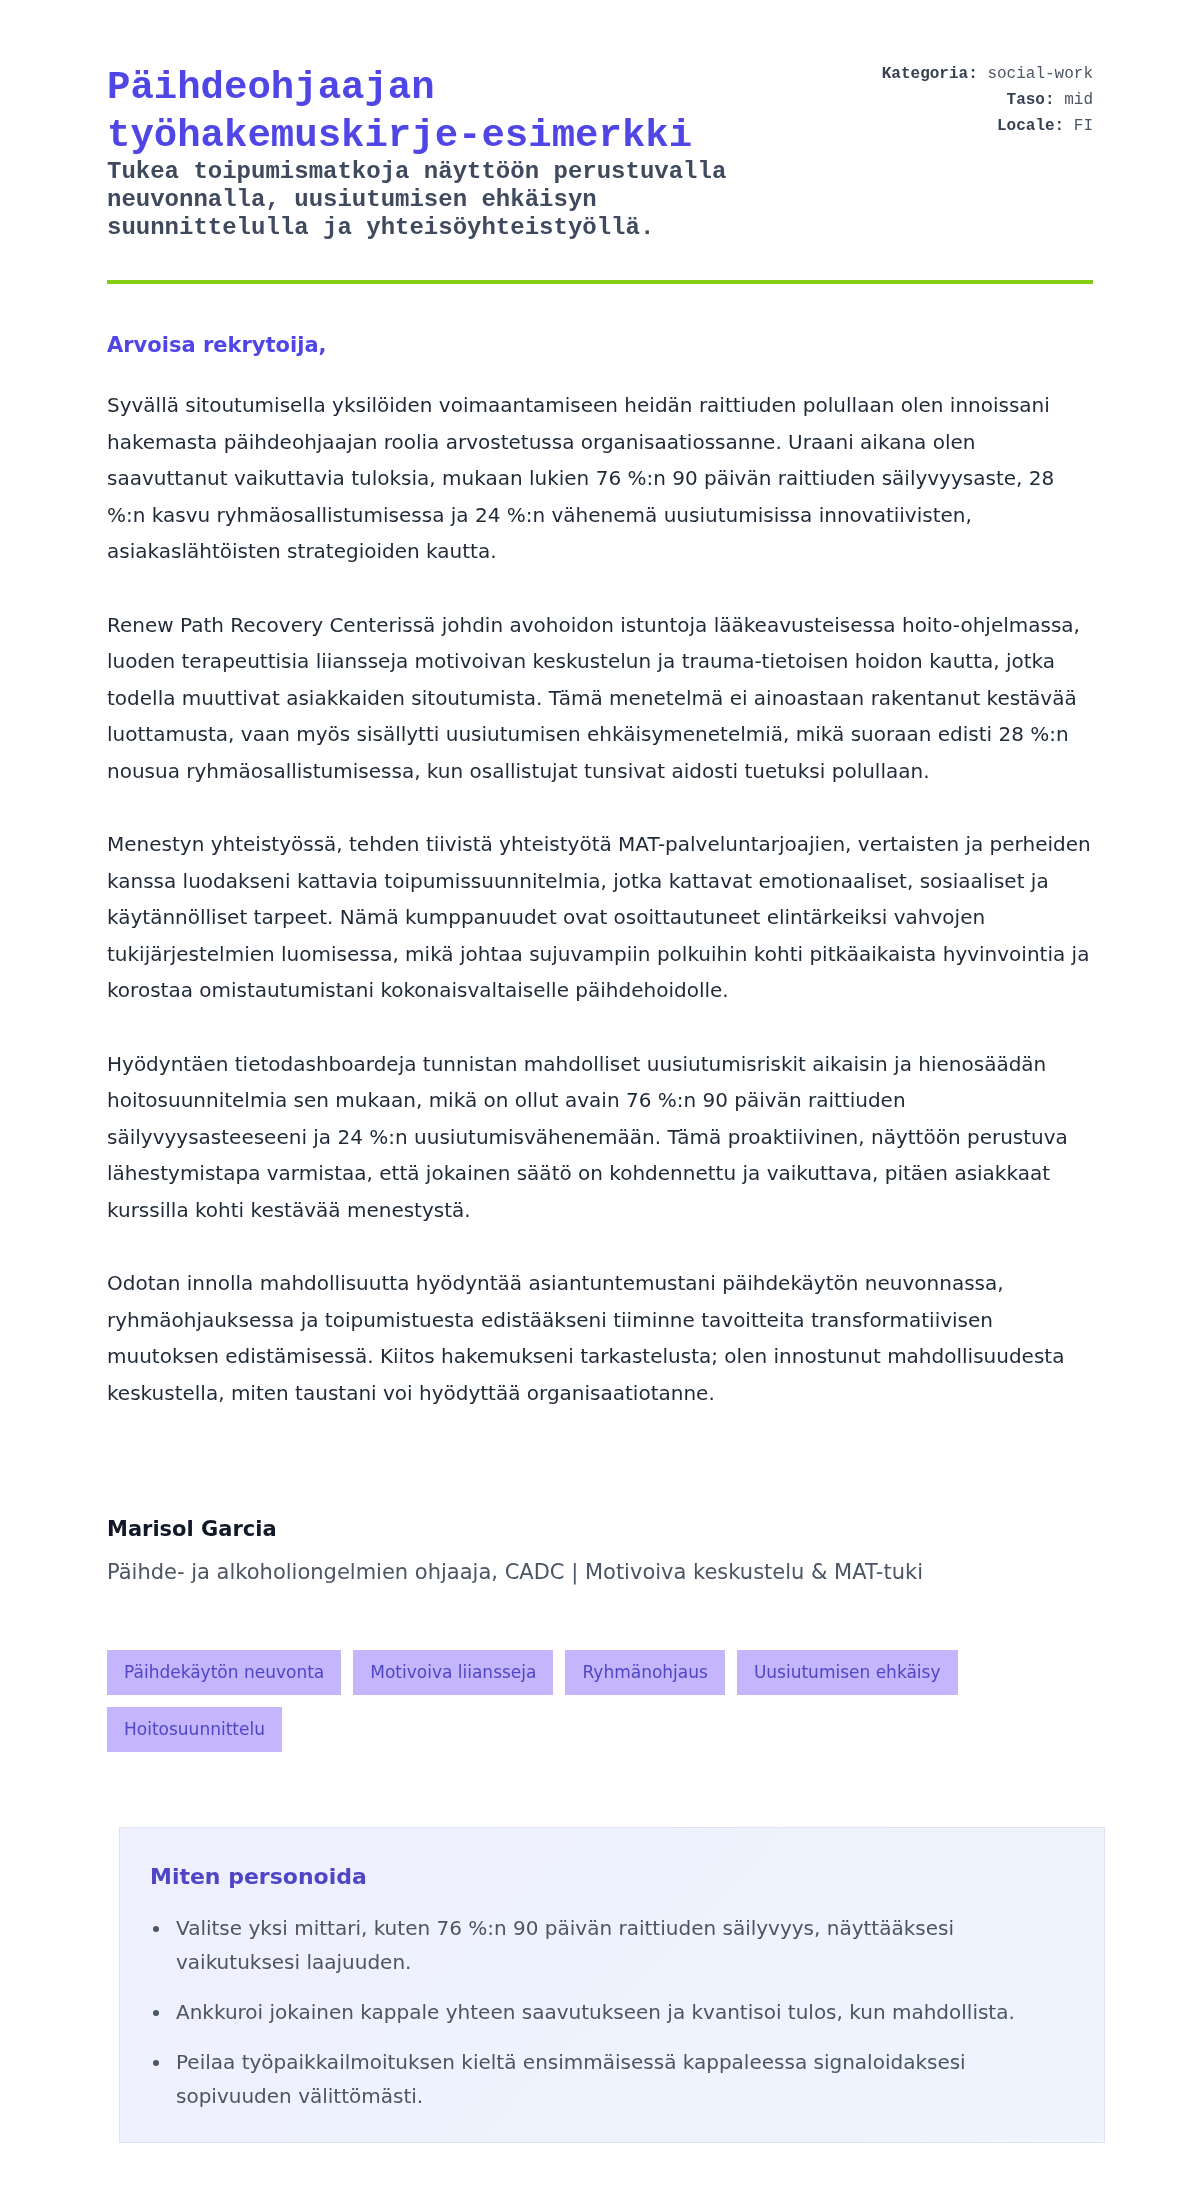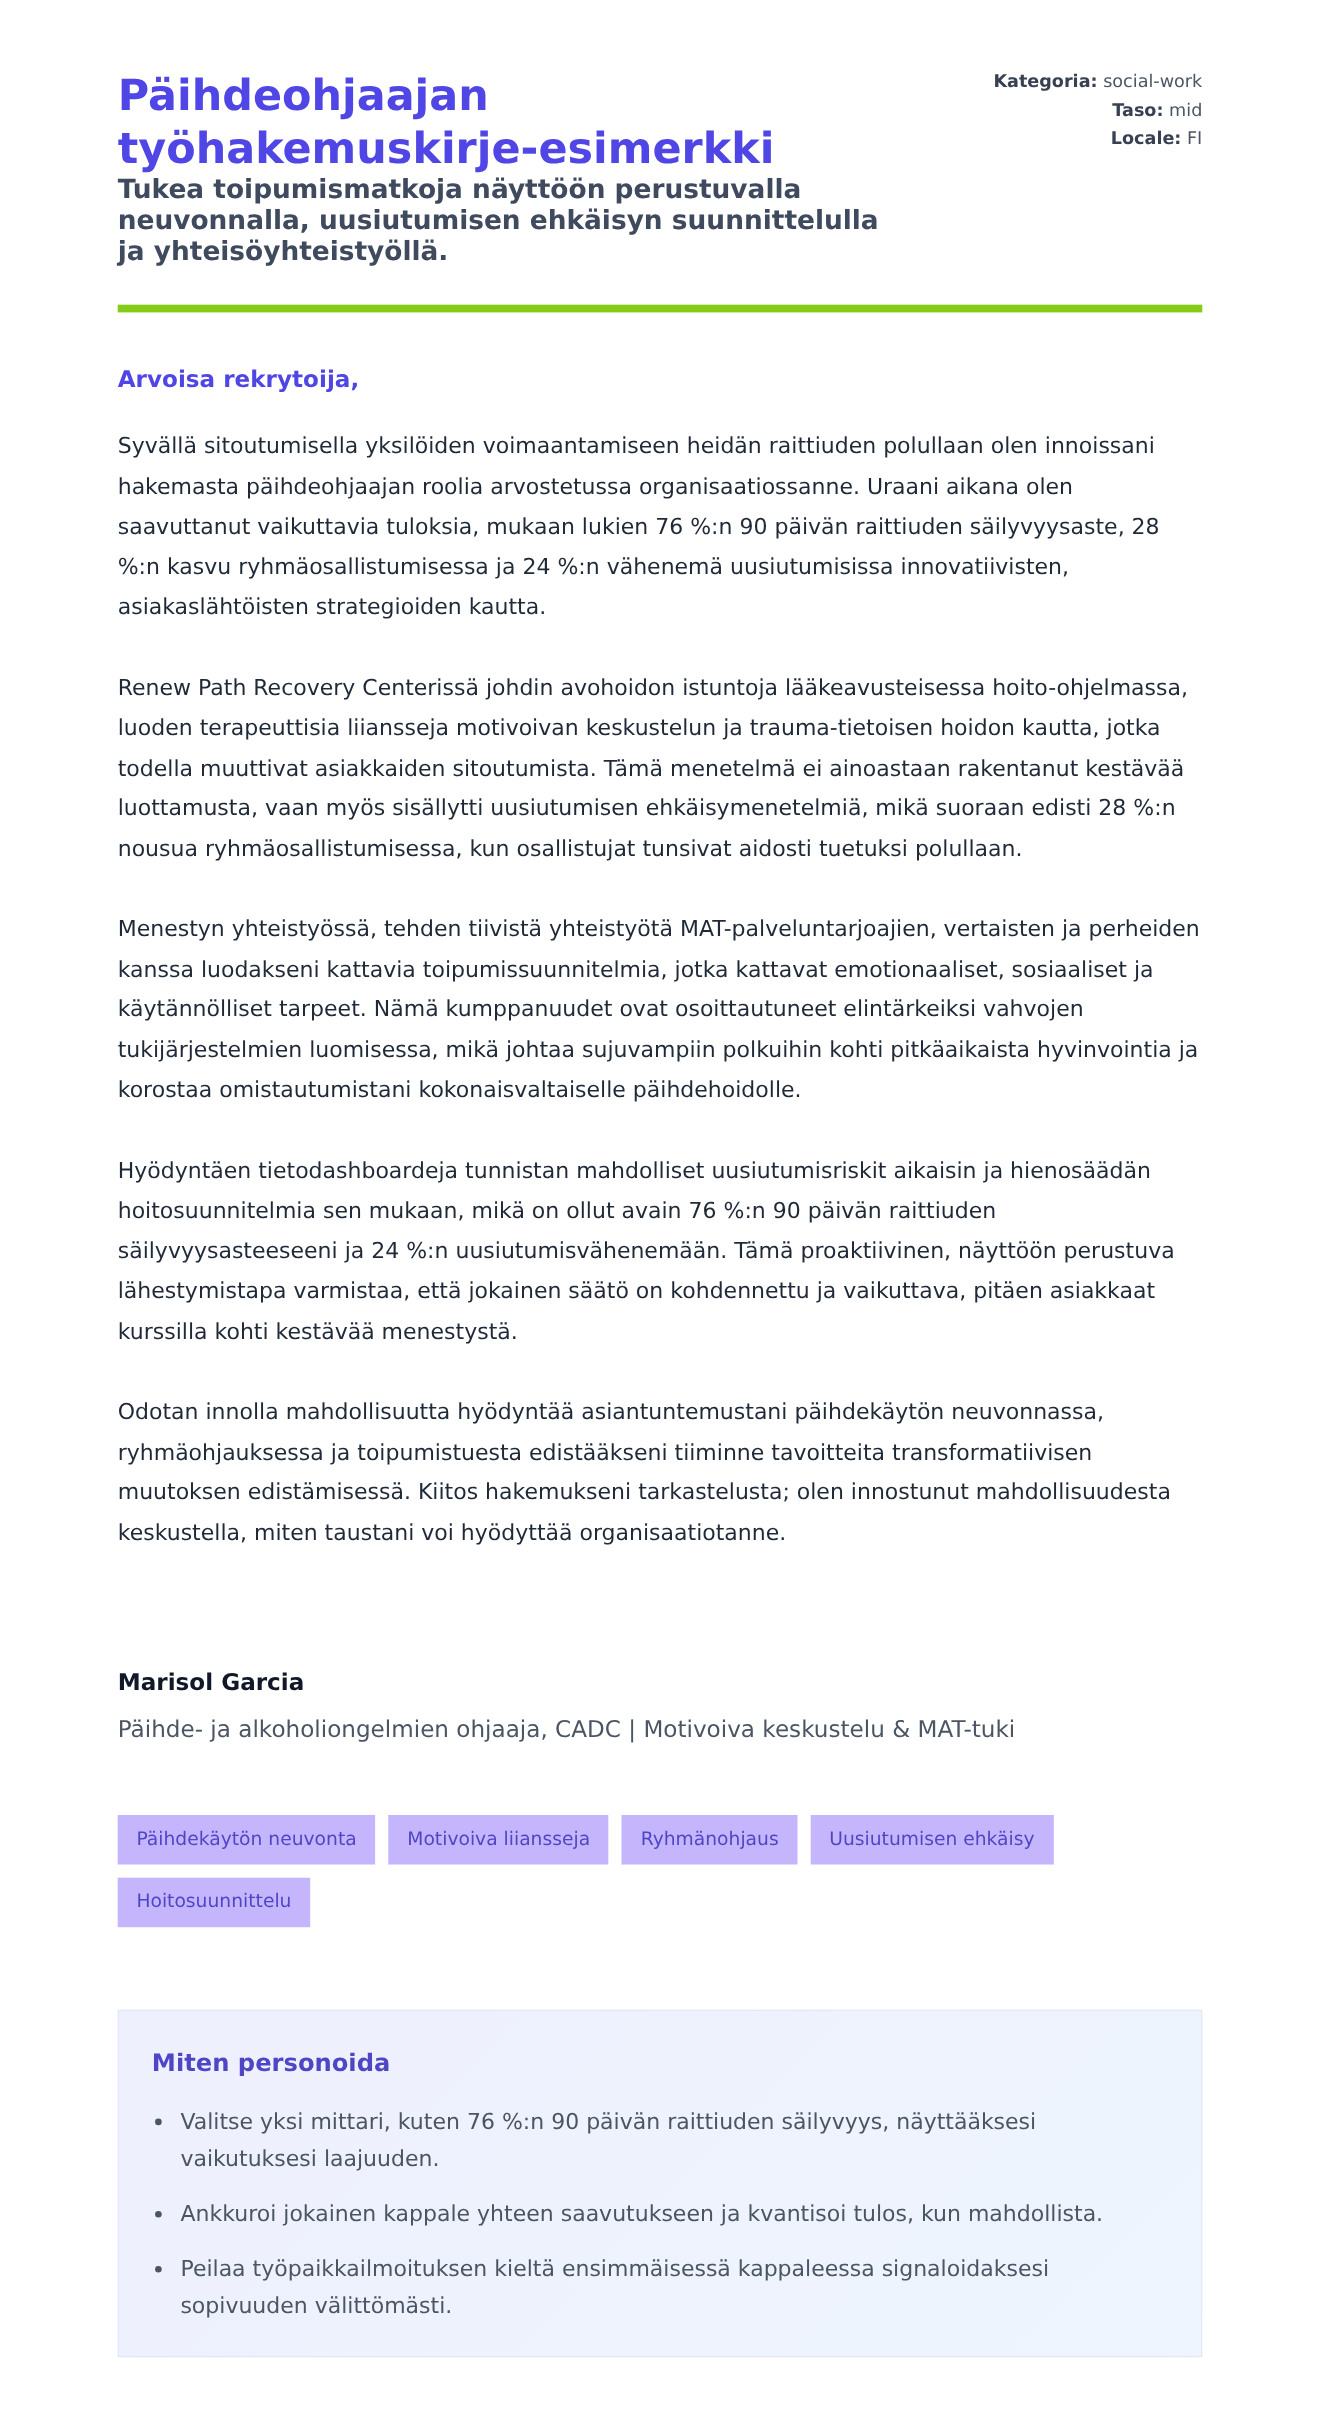--- a/index.html
+++ b/index.html
@@ -7,21 +7,21 @@
   body {
     width: 1200px;
     height: 2209px;
     font-family: "DejaVu Sans", sans-serif;
     color: #111827;
     position: relative;
     overflow: hidden;
   }
   .page { position: absolute; left: 107px; top: 0; width: 986px; }
 
-  .header { position: relative; height: 284px; border-bottom: 7px solid #84cc16; }
+  .header { position: relative; height: 284px; border-bottom: 4px solid #84cc16; font-family: Liberation Mono, monospace; }
   .title {
     position: absolute; left: 0; top: 64px; width: 660px;
     font-size: 39px; line-height: 48px; font-weight: bold; color: #4f46e5;
   }
   .subtitle {
     position: absolute; left: 0; top: 158px; width: 700px;
     font-size: 24px; line-height: 28px; font-weight: bold; color: #3f4a5e;
   }
   .meta {
     position: absolute; right: 0; top: 64px; width: 280px;
@@ -52,21 +52,21 @@
   .tags {
     position: absolute; top: 1650px; left: 0; width: 986px;
     display: flex; flex-wrap: wrap; gap: 12px 12px;
   }
   .tag {
     background: #c4b5fd; color: #4f46c6; font-size: 17px;
     height: 45px; line-height: 45px; padding: 0 17px;
   }
 
   .tips {
-    position: absolute; top: 1827px; left: 0; width: 986px; height: 316px;
+    position: absolute; top: 1827px; left: 12px; width: 986px; height: 316px;
     background: linear-gradient(135deg, #eef0fd 0%, #eef5fe 100%);
     border: 1px solid #dde3f5;
     padding: 30px 30px;
   }
   .tips h3 { font-size: 22px; font-weight: bold; color: #4f46c6; margin-top: 6px; margin-bottom: 22px; }
   .tips ul { list-style: none; }
   .tips li {
     position: relative; padding-left: 26px;
     font-size: 20px; line-height: 34px; color: #4b5563; margin-bottom: 16px;
   }

